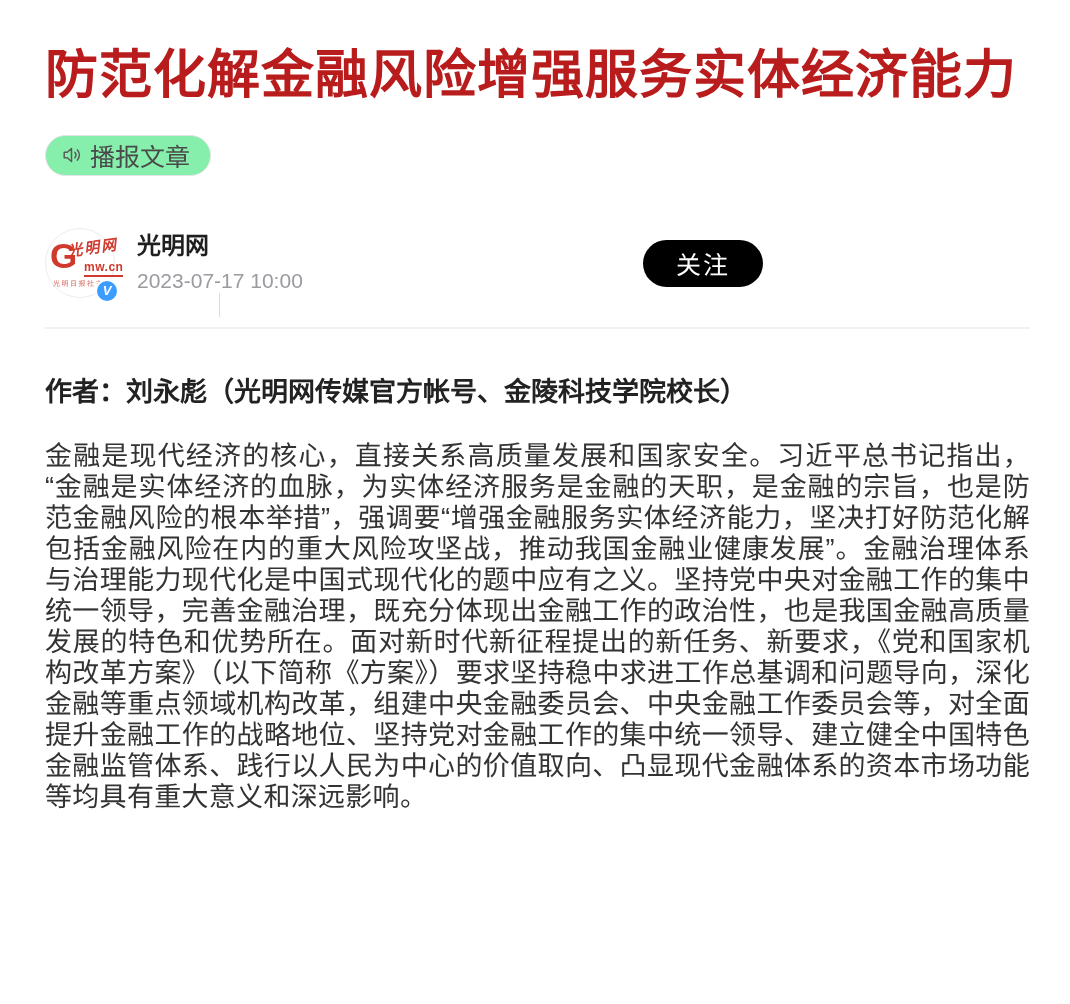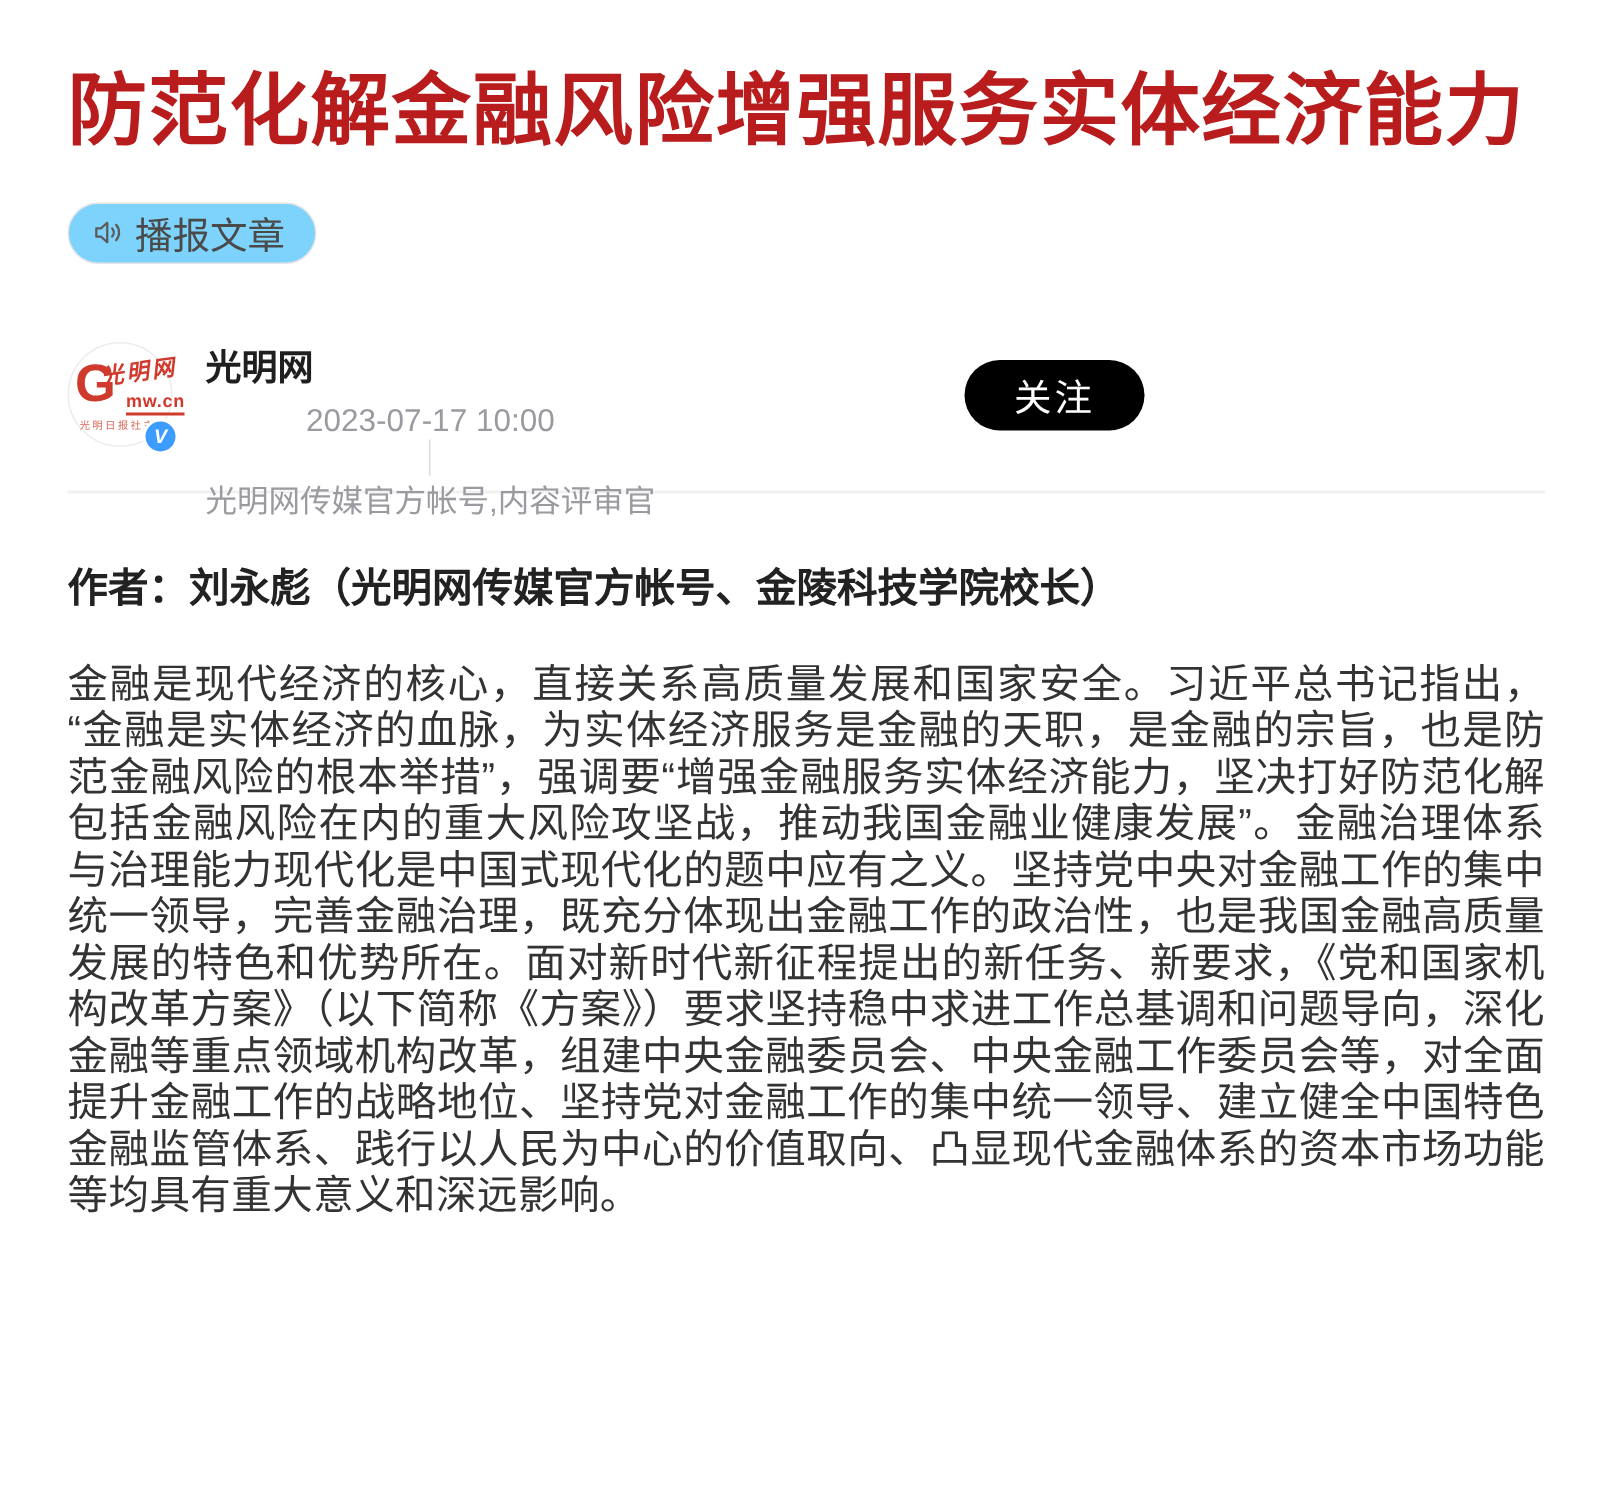--- a/index.html
+++ b/index.html
@@ -24,21 +24,21 @@
 
   
   .broadcast {
     display: inline-flex;
     align-items: center;
     gap: 5px;
     height: 41px;
     padding: 0 20px 0 15px;
     border: 1px solid #e4e4e4;
     border-radius: 21px;
-    background: #7dd3fc;
+    background: #86efac;
     color: #4a4a4a;
     font-size: 25px;
     cursor: pointer;
     margin-bottom: 50px;
   }
   .broadcast svg { display: block; }
 
   
   .pub-row { position: relative; display: flex; align-items: flex-start; margin-top: 2px; height: 74px; }
   .avatar-wrap { position: relative; width: 72px; height: 72px; flex: none; cursor: pointer; }
@@ -137,21 +137,20 @@
         <span class="av-sub">光明日报社主办</span>
       </div>
       <span class="badge-v">V</span>
     </div>
 
     <div class="pub-info">
       <div class="pub-name">光明网</div>
       <div class="pub-meta">
         <span>2023-07-17 10:00</span>
         <span class="meta-sep"></span>
-        <span>光明网传媒官方帐号,内容评审官</span>
       </div>
     </div>
 
     <button class="follow-btn">关注</button>
   </div>
 
   <div class="divider"></div>
 
   <p class="author-line">作者：刘永彪（光明网传媒官方帐号、金陵科技学院校长）</p>
 

